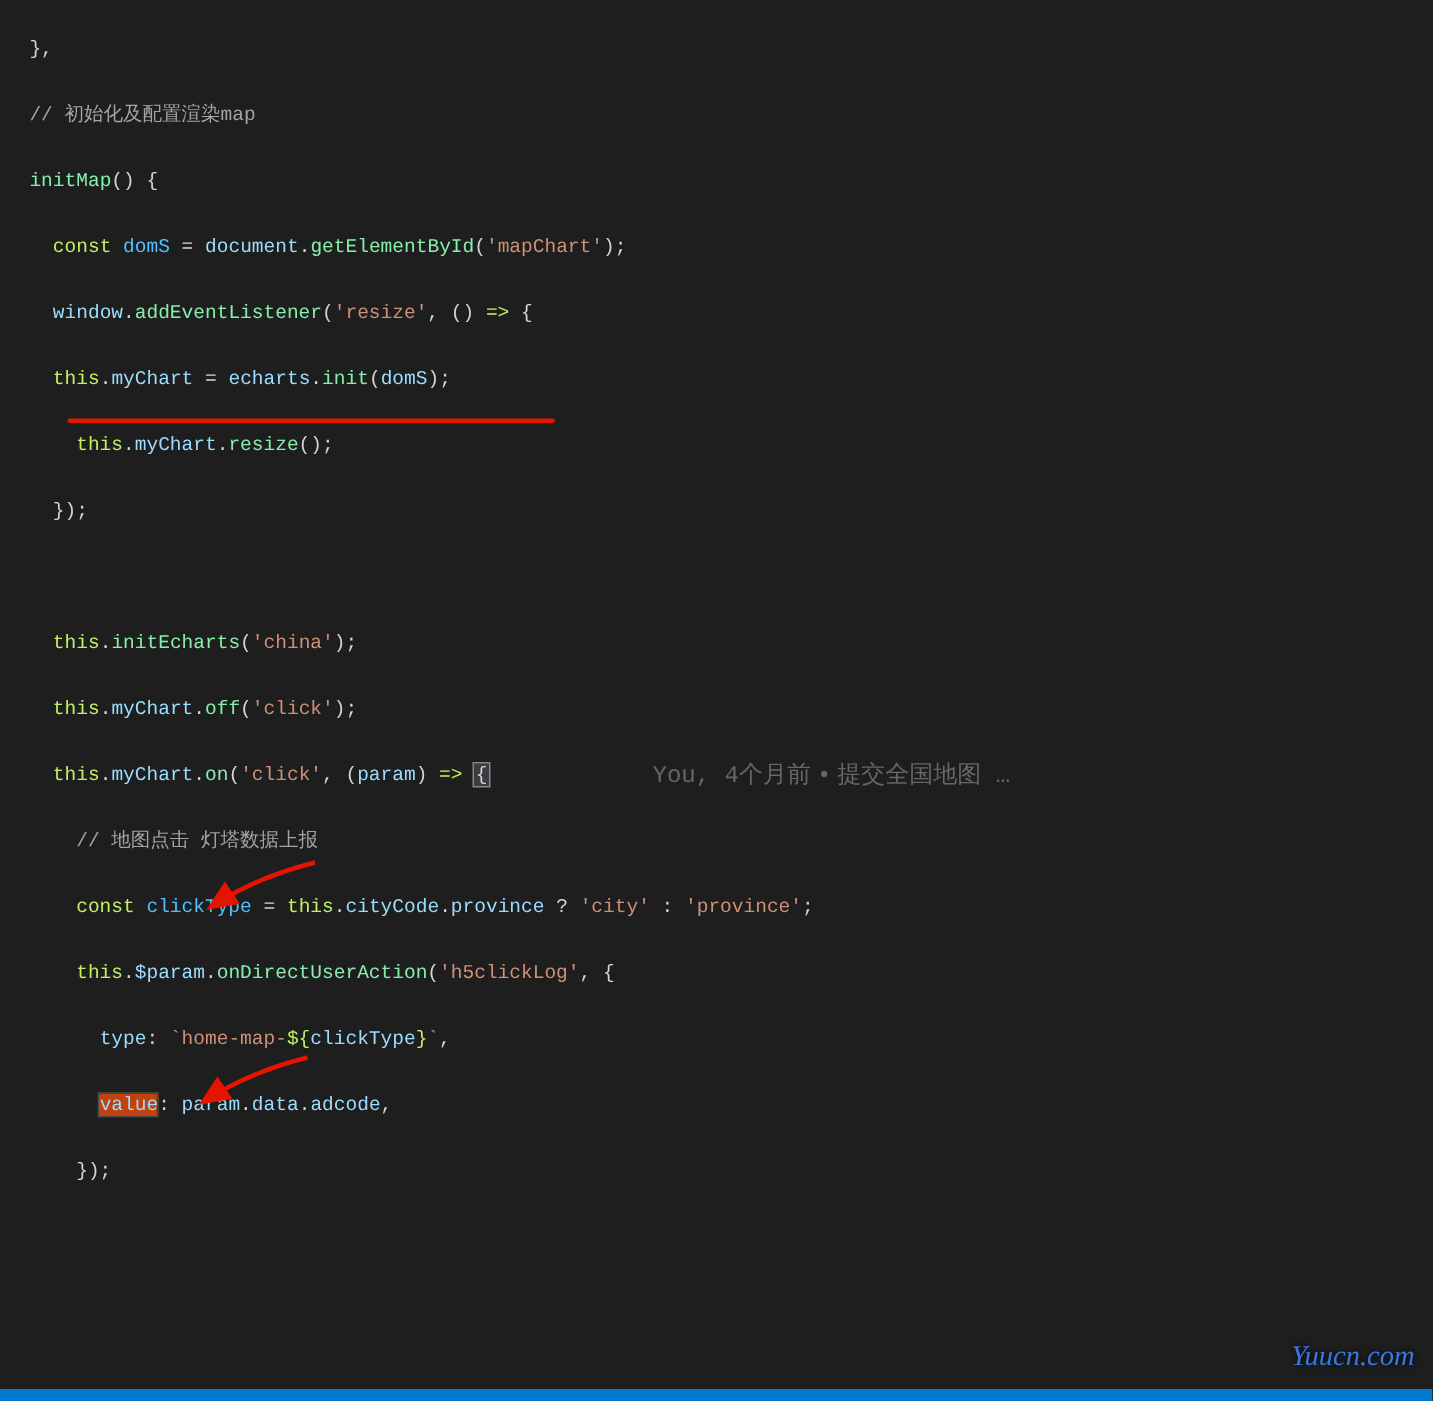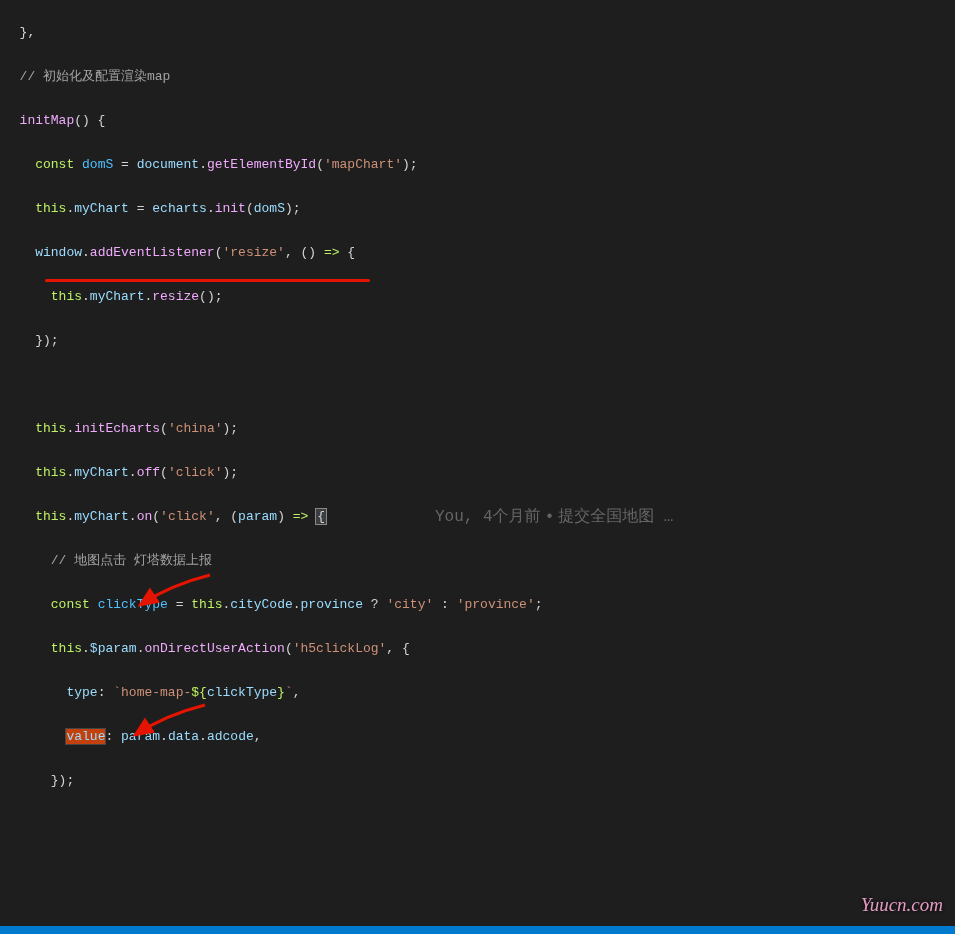--- a/index.html
+++ b/index.html
@@ -10,21 +10,21 @@
     line-height: 22px;
     color: #d4d4d4;
     width: 955px;
     height: 934px;
     overflow: hidden;
     position: relative;
   }
   .editor { padding: 0; white-space: pre; }
   .line { padding-left: 4px; height: 22px; position: relative; }
   .kw2 { color: #bef264; }
-  .fn { color: #f0abfc; }
+  .fn { color: #86efac; }
   .var { color: #9cdcfe; }
   .str { color: #ce9178; }
   .cmt { color: #a3a3a3; }
   .punc { color: #d4d4d4; }
   .const { color: #4fc1ff; }
   .op { color: #d4d4d4; }
   .param { color: #9cdcfe; }
   .cursor-box {
     outline: 1px solid #888;
     background: #3a3d41;
@@ -52,21 +52,21 @@
     width: 325px;
   }
   .arrow {
     position: absolute;
     pointer-events: none;
   }
   .watermark {
     position: absolute;
     right: 12px;
     bottom: 18px;
-    color: #f9a8d4;
+    color: #3b82f6;
     font-family: Georgia, serif;
     font-size: 19px;
     font-style: italic;
     opacity: 0.9;
     text-shadow: 0 0 4px #000;
   }
   .bottom-bar {
     position: absolute;
     bottom: 0;
     left: 0;
@@ -76,22 +76,22 @@
   }
 </style>
 </head>
 <body>
 
 <div class="editor">
 <div class="line">  <span class="punc">},</span></div>
 <div class="line">  <span class="cmt">// 初始化及配置渲染map</span></div>
 <div class="line">  <span class="fn">initMap</span><span class="punc">() {</span></div>
 <div class="line">    <span class="kw2">const</span> <span class="const">domS</span> <span class="op">=</span> <span class="var">document</span><span class="punc">.</span><span class="fn">getElementById</span><span class="punc">(</span><span class="str">'mapChart'</span><span class="punc">);</span></div>
+<div class="line">    <span class="var">window</span><span class="punc">.</span><span class="fn">addEventListener</span><span class="punc">(</span><span class="str">'resize'</span><span class="punc">, () </span><span class="kw2">=&gt;</span><span class="punc"> {</span></div>
 <div class="line">    <span class="kw2">this</span><span class="punc">.</span><span class="var">myChart</span> <span class="op">=</span> <span class="var">echarts</span><span class="punc">.</span><span class="fn">init</span><span class="punc">(</span><span class="var">domS</span><span class="punc">);</span></div>
-<div class="line">    <span class="var">window</span><span class="punc">.</span><span class="fn">addEventListener</span><span class="punc">(</span><span class="str">'resize'</span><span class="punc">, () </span><span class="kw2">=&gt;</span><span class="punc"> {</span></div>
 <div class="line">      <span class="kw2">this</span><span class="punc">.</span><span class="var">myChart</span><span class="punc">.</span><span class="fn">resize</span><span class="punc">();</span></div>
 <div class="line">    <span class="punc">});</span></div>
 <div class="line"> </div>
 <div class="line">    <span class="kw2">this</span><span class="punc">.</span><span class="fn">initEcharts</span><span class="punc">(</span><span class="str">'china'</span><span class="punc">);</span></div>
 <div class="line">    <span class="kw2">this</span><span class="punc">.</span><span class="var">myChart</span><span class="punc">.</span><span class="fn">off</span><span class="punc">(</span><span class="str">'click'</span><span class="punc">);</span></div>
 <div class="line" style="position:relative">    <span class="kw2">this</span><span class="punc">.</span><span class="var">myChart</span><span class="punc">.</span><span class="fn">on</span><span class="punc">(</span><span class="str">'click'</span><span class="punc">, (</span><span class="param">param</span><span class="punc">) </span><span class="kw2">=&gt;</span> <span class="cursor-box">{</span><span class="blame"><span>You</span>, <span>4个月前</span><span class="dot">•</span><span>提交全国地图 …</span></span></div>
 <div class="line">      <span class="cmt">// 地图点击 灯塔数据上报</span></div>
 <div class="line">      <span class="kw2">const</span> <span class="const">clickType</span> <span class="op">=</span> <span class="kw2">this</span><span class="punc">.</span><span class="var">cityCode</span><span class="punc">.</span><span class="var">province</span> <span class="op">?</span> <span class="str">'city'</span> <span class="op">:</span> <span class="str">'province'</span><span class="punc">;</span></div>
 <div class="line">      <span class="kw2">this</span><span class="punc">.</span><span class="var">$param</span><span class="punc">.</span><span class="fn">onDirectUserAction</span><span class="punc">(</span><span class="str">'h5clickLog'</span><span class="punc">, {</span></div>
 <div class="line">        <span class="var">type</span><span class="punc">:</span> <span class="str">`home-map-</span><span class="kw2">${</span><span class="var">clickType</span><span class="kw2">}</span><span class="str">`</span><span class="punc">,</span></div>

